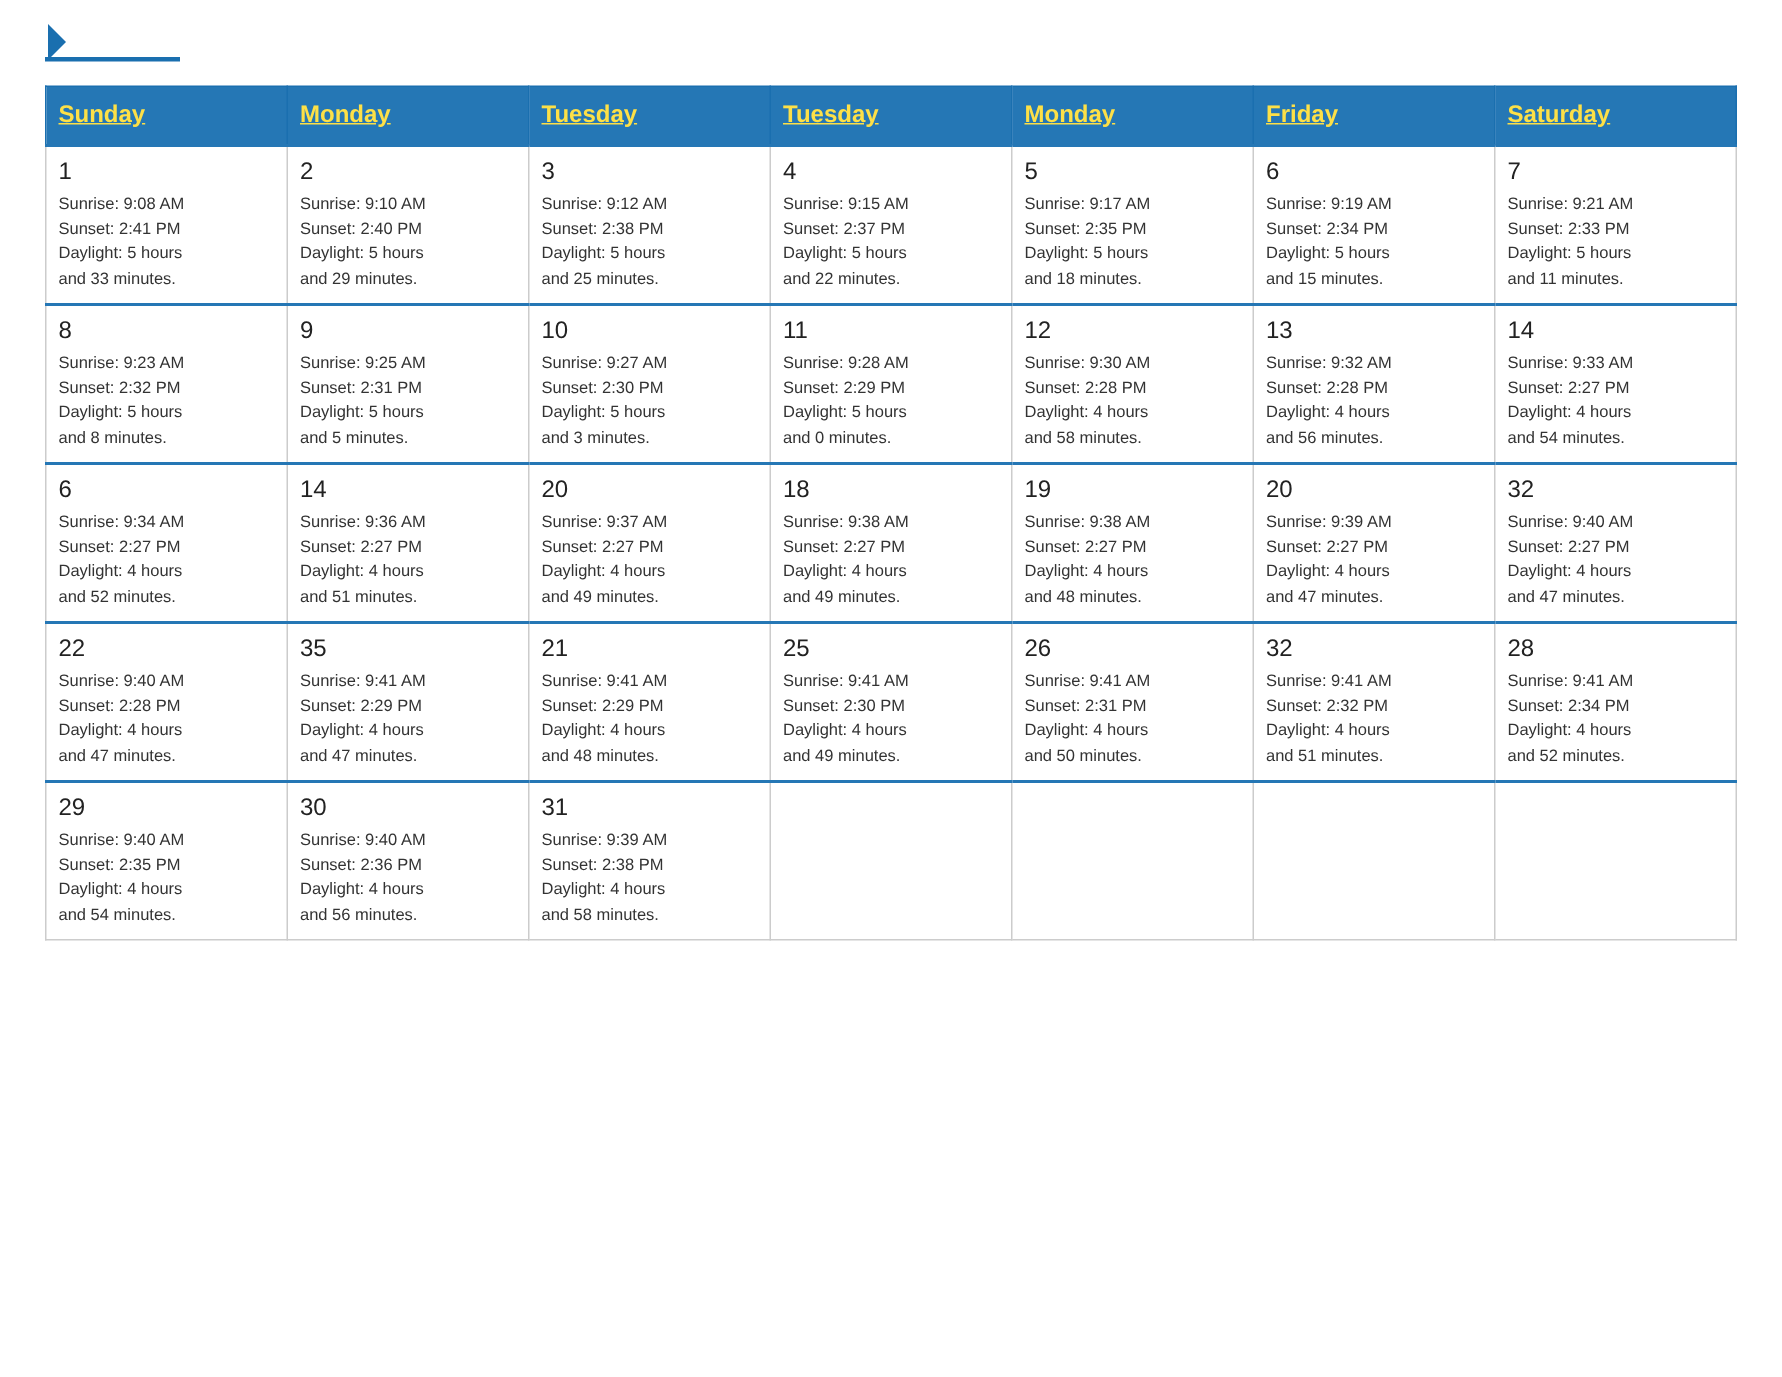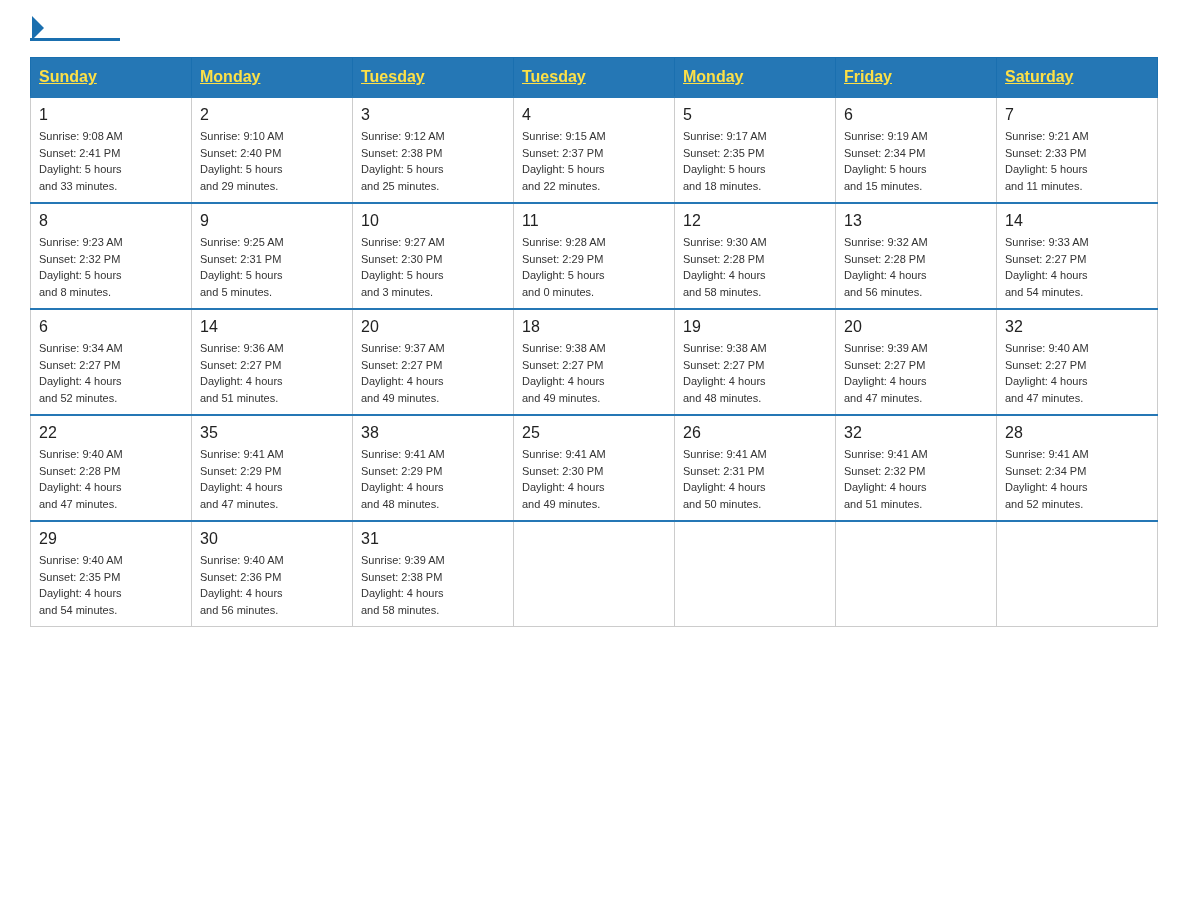--- a/index.html
+++ b/index.html
@@ -227,21 +227,21 @@
       <tr>
         <td>
         <span class="day-num">22</span>
         <div class="day-info">Sunrise: 9:40 AM<br>Sunset: 2:28 PM<br>Daylight: 4 hours<br>and 47 minutes.</div>
       </td>
         <td>
         <span class="day-num">35</span>
         <div class="day-info">Sunrise: 9:41 AM<br>Sunset: 2:29 PM<br>Daylight: 4 hours<br>and 47 minutes.</div>
       </td>
         <td>
-        <span class="day-num">38</span>
+        <span class="day-num">21</span>
         <div class="day-info">Sunrise: 9:41 AM<br>Sunset: 2:29 PM<br>Daylight: 4 hours<br>and 48 minutes.</div>
       </td>
         <td>
         <span class="day-num">25</span>
         <div class="day-info">Sunrise: 9:41 AM<br>Sunset: 2:30 PM<br>Daylight: 4 hours<br>and 49 minutes.</div>
       </td>
         <td>
         <span class="day-num">26</span>
         <div class="day-info">Sunrise: 9:41 AM<br>Sunset: 2:31 PM<br>Daylight: 4 hours<br>and 50 minutes.</div>
       </td>

